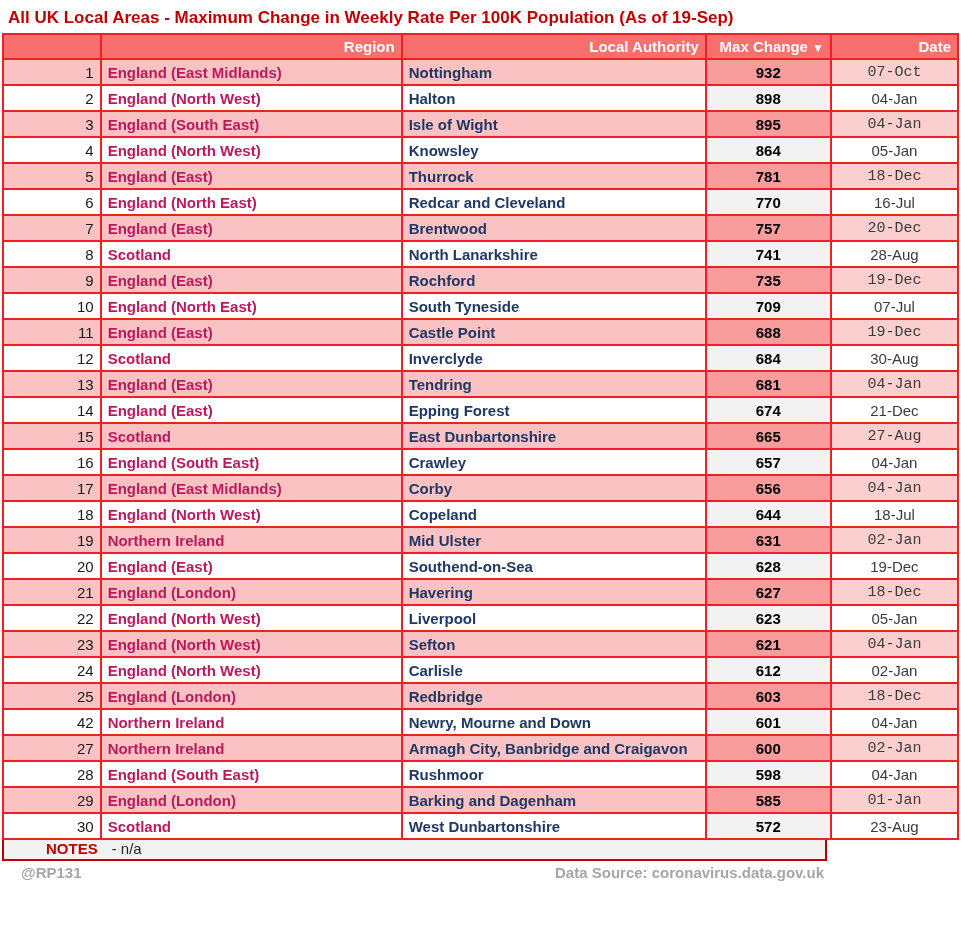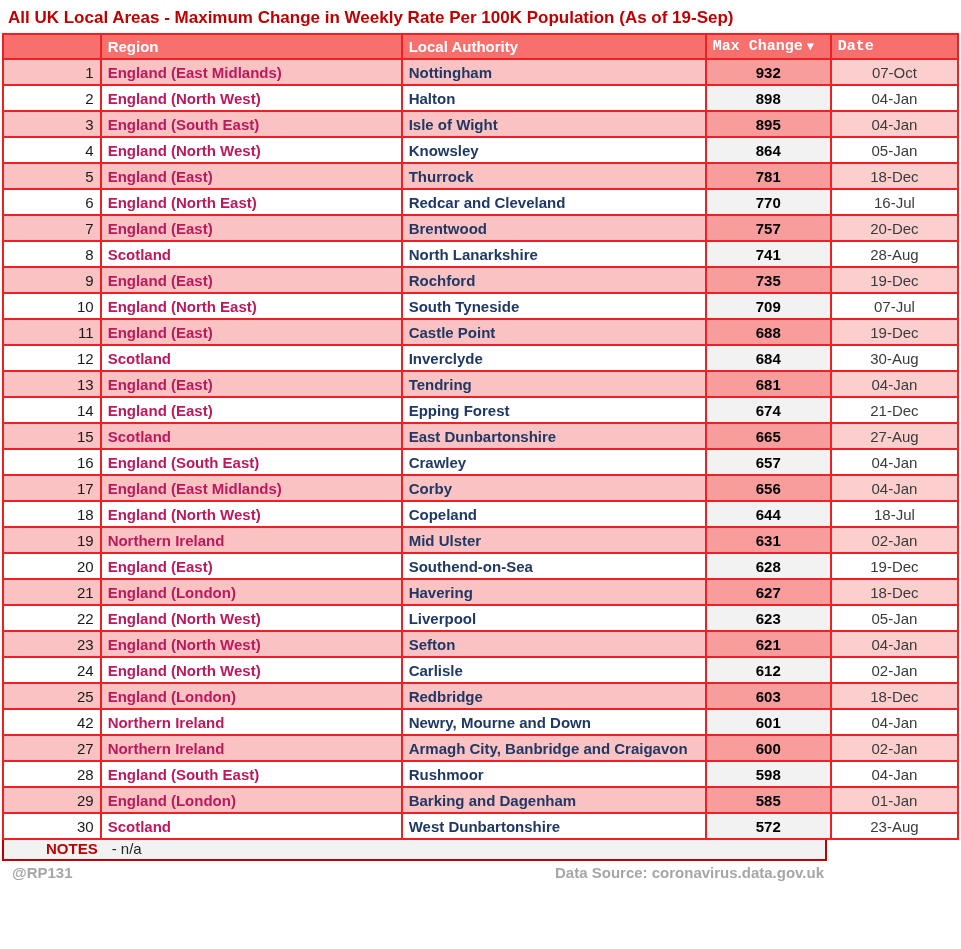--- a/index.html
+++ b/index.html
@@ -30,34 +30,34 @@
     font-size: 15px;
     padding: 0 6px;
     overflow: hidden;
     white-space: nowrap;
     height: 24px;
   }
   table.rate-table th {
     background: #F7706E;
     color: #ffffff;
     font-weight: bold;
-    text-align: left;
+    text-align: right;
     height: 23px;
   }
-  th.col-max, th.col-date { text-align: center; font-family: Liberation Mono, monospace; }
+  th.col-max, th.col-date { text-align: center; }
 
   td.col-rank { text-align: right; color: #1a1a1a; }
   td.col-region { font-weight: bold; color: #be185d; }
   td.col-auth { font-weight: bold; color: #1F3864; }
   td.col-max { text-align: center; font-weight: bold; color: #000000; }
   td.col-date { text-align: center; color: #3b3b3b; }
 
   tr.pink td.col-rank, tr.pink td.col-region, tr.pink td.col-auth { background: #FAC2C2; }
   tr.pink td.col-max { background: #F99C9C; }
-  tr.pink td.col-date { background: #FCCFCF; }
+  tr.pink td.col-date { background: #FCCFCF; font-family: Liberation Mono, monospace; }
   tr.white td { background: #ffffff; }
   tr.white td.col-max { background: #F2F2F2; }
 
   .notes-bar {
     margin: 0 2px;
     background: #F2F2F2;
     border: 2px solid #C00000;
     border-top: none;
     height: 19px;
     display: flex;
@@ -70,21 +70,21 @@
   }
   .notes-value {
     color: #262626;
     margin-left: 14px;
   }
 
   .footer {
     display: flex;
     justify-content: space-between;
     align-items: center;
-    padding: 3px 5px 0 12px;
+    padding: 3px 5px 0 21px;
     color: #A6A6A6;
     font-weight: bold;
     font-size: 15px;
   }
 
   .sort-icon { font-size: 12px; margin-left: 4px; }
 </style>
 </head>
 <body>
 

